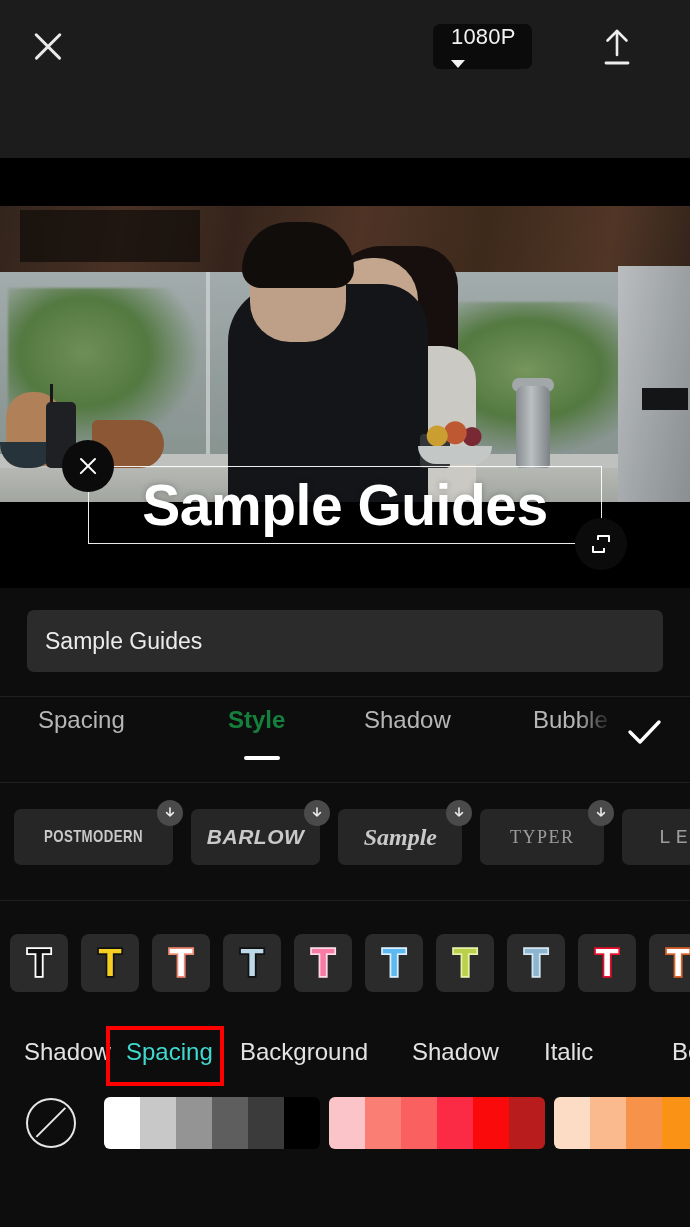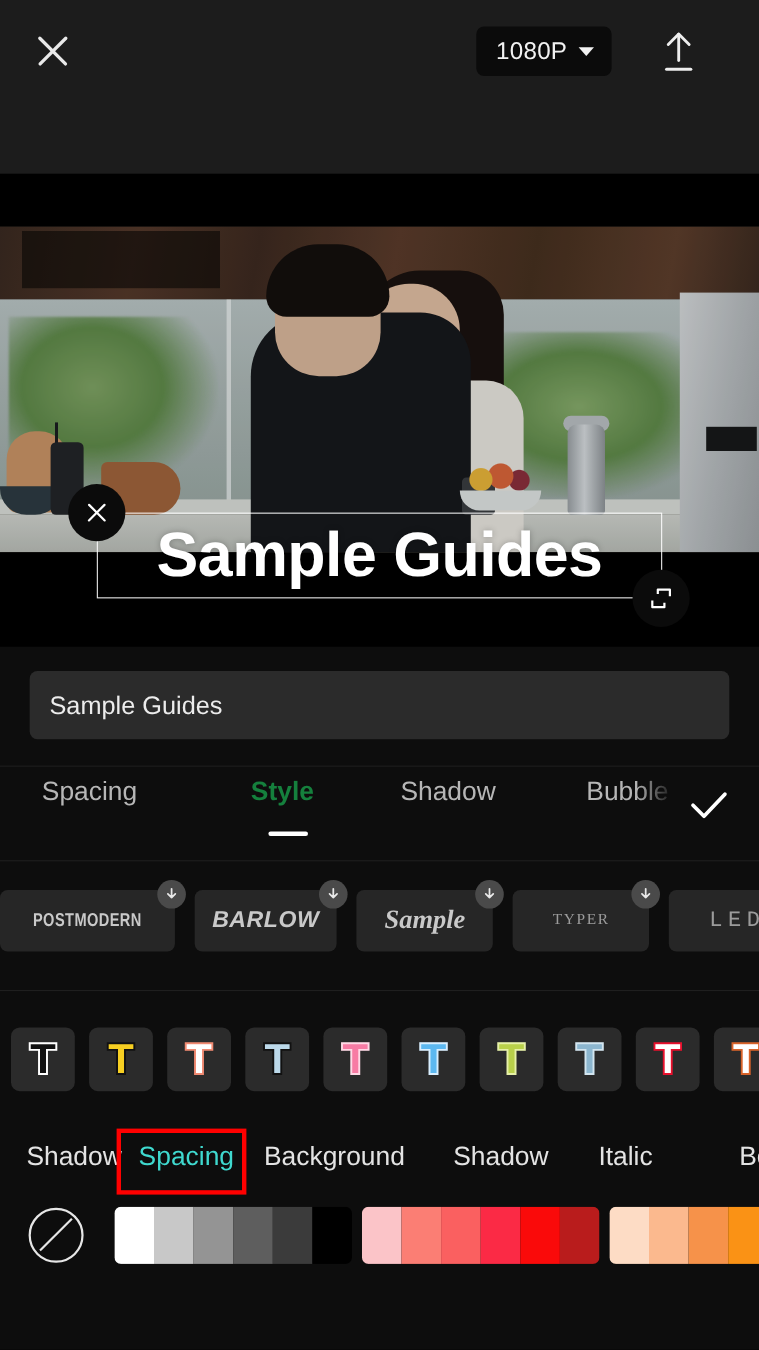--- a/index.html
+++ b/index.html
@@ -42,23 +42,23 @@
   .close-x::after  { transform: rotate(-45deg); }
 
   .res-pill {
     position: absolute;
     left: 433px; top: 24px;
     height: 45px;
     padding: 0 16px 0 18px;
     background: #0b0b0b;
     border-radius: 7px;
     display: flex;
-    align-items: center;
     gap: 10px;
     cursor: pointer;
+    flex-direction: column;
   }
   .res-pill .lbl {
     color: #f2f2f2;
     font-size: 22px;
     letter-spacing: .2px;
   }
   .caret-down {
     width: 0; height: 0;
     border-left: 7px solid transparent;
     border-right: 7px solid transparent;
@@ -312,20 +312,21 @@
   }
 
   
   .font-row {
     position: absolute;
     left: 0; top: 208px;
     width: 690px; height: 82px;
     display: flex;
     align-items: center;
     gap: 18px;
+    padding-left: 14px;
     overflow: hidden;
   }
   .font-chip {
     position: relative;
     flex: 0 0 auto;
     height: 56px;
     min-width: 124px;
     padding: 0 16px;
     background: #262626;
     border-radius: 7px;
@@ -333,21 +334,21 @@
     align-items: center;
     justify-content: center;
     color: #c9c9c9;
     cursor: pointer;
     overflow: visible;
   }
   .font-chip .fname { font-size: 20px; white-space: nowrap; }
   .fc-postmodern .fname { font-family: "Liberation Sans", sans-serif; font-size:17px; letter-spacing:.5px; transform: scaleX(.78); font-weight:600; }
   .fc-barlow .fname { font-family: "Liberation Sans", sans-serif; font-weight: 900; font-style: italic; font-size: 21px; letter-spacing: .5px; }
   .fc-italic .fname { font-family: "Liberation Serif", serif; font-weight: 700; font-style: italic; font-size: 24px; }
-  .fc-typer .fname { font-family: "Liberation Serif", serif; font-size: 14px; letter-spacing: 1.5px; opacity: .72; }
+  .fc-typer .fname { font-family: "Liberation Serif", serif; font-size: 18px; letter-spacing: 1.5px; opacity: .72; }
   .fc-led .fname { font-family: "Liberation Mono", monospace; font-size: 20px; letter-spacing: 5px; opacity: .72; }
   .dl-badge {
     position: absolute;
     right: -10px; top: -9px;
     width: 26px; height: 26px;
     border-radius: 50%;
     background: #4a4a4a;
     display: flex; align-items: center; justify-content: center;
   }
 

